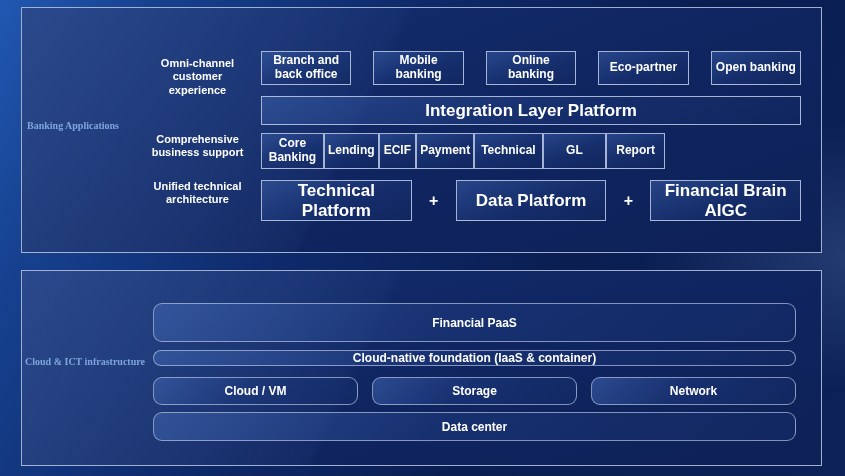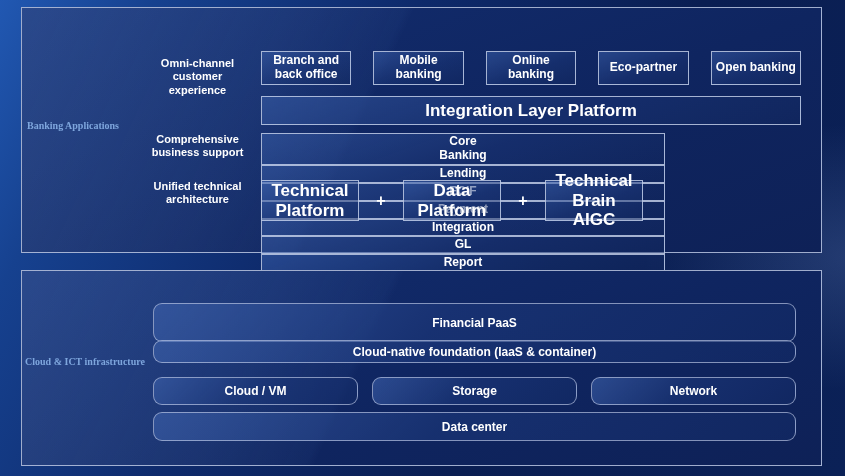--- a/index.html
+++ b/index.html
@@ -25,48 +25,48 @@
   .section-label{
     position:absolute;color:#7ea6dd;font-weight:bold;font-size:10px;
     line-height:1.32;text-align:center;font-family:Liberation Serif, serif;
   }
   .ba-label{left:-4px;top:111px;width:110px;}
   .ict-label{left:-3px;top:84px;width:132px;}
   .t-row{position:absolute;left:0;display:flex;align-items:stretch;}
   .t-row1{top:43px;width:779px;height:34px;}
   .t-row2{top:88px;width:779px;height:29px;}
   .t-row3{top:125px;width:643px;height:36px;}
-  .t-row4{top:172px;width:621px;height:41px;}
+  .t-row4{top:172px;width:779px;height:41px;}
   .row-label-cell{flex:0 0 197px;display:flex;align-items:flex-start;justify-content:flex-end;padding-left:42px;}
   .row-label{
     display:block;width:118px;padding-right:9px;box-sizing:border-box;
     color:#ffffff;font-size:11px;line-height:1.22;font-weight:600;text-align:center;
   }
   .t-row1 .row-label{transform:translateY(6px);}
   .boxes{flex:1;display:flex;}
   .g22{gap:22px;}
-  .g12{flex-direction:column;}
+  .g12{}
   .abox{
     flex:1 1 0;box-sizing:border-box;
     border:1px solid rgba(203,214,238,0.8);
     background:linear-gradient(160deg, rgba(58,95,170,0.55) 0%, rgba(28,55,120,0.48) 55%, rgba(18,40,95,0.48) 100%);
     display:flex;align-items:center;justify-content:center;
     color:#ffffff;font-weight:bold;font-size:12px;line-height:1.16;
     text-align:center;white-space:pre-line;padding:1px 3px;
   }
   .t-row2 .abox,.t-row4 .abox{font-size:17px;}
   .fg80{flex:80 1 0;} .fg65{flex:65 1 0;} .fg43{flex:43 1 0;} .fg73{flex:73 1 0;}
   .fg88{flex:88 1 0;} .fg81{flex:81 1 0;} .fg74{flex:74 1 0;}
   .plus{
     flex:0 0 44px;display:flex;align-items:center;justify-content:center;
     color:#ffffff;font-weight:bold;font-size:16px;
   }
   .b-row{position:absolute;left:131px;width:643px;display:flex;}
   .b-row1{top:32px;height:39px;}
-  .b-row2{top:69px;height:23px;}
+  .b-row2{top:69px;height:35px;align-items:center;}
   .b-row3{top:106px;height:28px;gap:14px;}
   .b-row4{top:141px;height:29px;}
   .bbox{
     flex:1 1 0;box-sizing:border-box;
     border:1px solid rgba(193,205,232,0.65);border-radius:9px;
     background:linear-gradient(135deg, rgba(62,98,172,0.62) 0%, rgba(30,58,125,0.55) 45%, rgba(20,44,104,0.55) 100%);
     display:flex;align-items:center;justify-content:center;
     color:#ffffff;font-weight:bold;font-size:12px;text-align:center;
   }
 </style>
@@ -103,36 +103,36 @@
     <div class="t-row t-row3">
       <div class="row-label-cell">
         <span class="row-label">Comprehensive business support</span>
       </div>
       <div class="boxes g12">
         <div class="abox fg80">Core
 Banking</div>
         <div class="abox fg65">Lending</div>
         <div class="abox fg43">ECIF</div>
         <div class="abox fg73">Payment</div>
-        <div class="abox fg88">Integration</div>
+        <div class="abox fg88">Technical</div>
         <div class="abox fg81">GL</div>
         <div class="abox fg74">Report</div>
       </div>
     </div>
 
     <div class="t-row t-row4">
       <div class="row-label-cell">
         <span class="row-label">Unified technical architecture</span>
       </div>
       <div class="boxes">
         <div class="abox">Technical Platform</div>
         <div class="plus">+</div>
         <div class="abox">Data Platform</div>
         <div class="plus">+</div>
-        <div class="abox">Technical Brain AIGC</div>
+        <div class="abox">Financial Brain AIGC</div>
       </div>
     </div>
   </section>
 
   <section class="panel panel-bottom">
     <div class="section-label ict-label">Cloud &amp; ICT infrastructure</div>
 
     <div class="b-row b-row1">
       <div class="bbox">Financial PaaS</div>
     </div>

